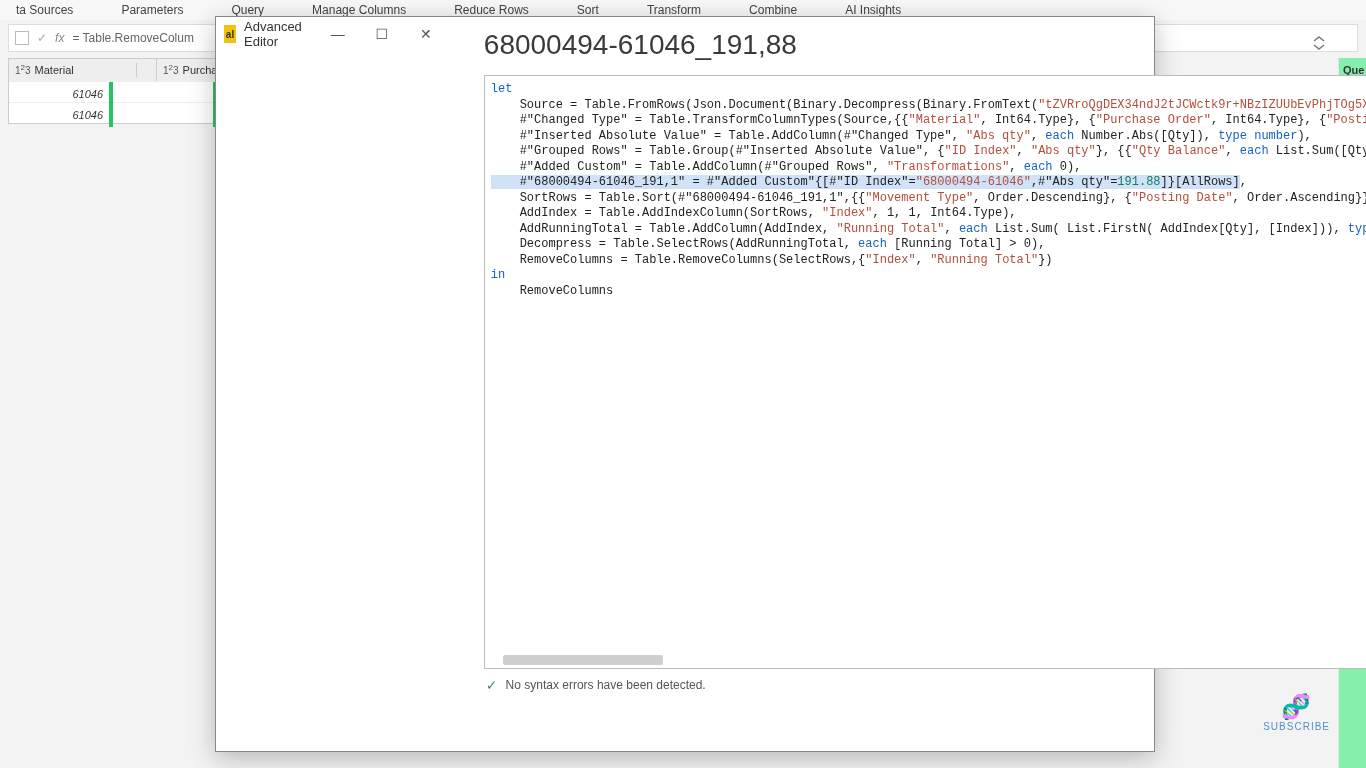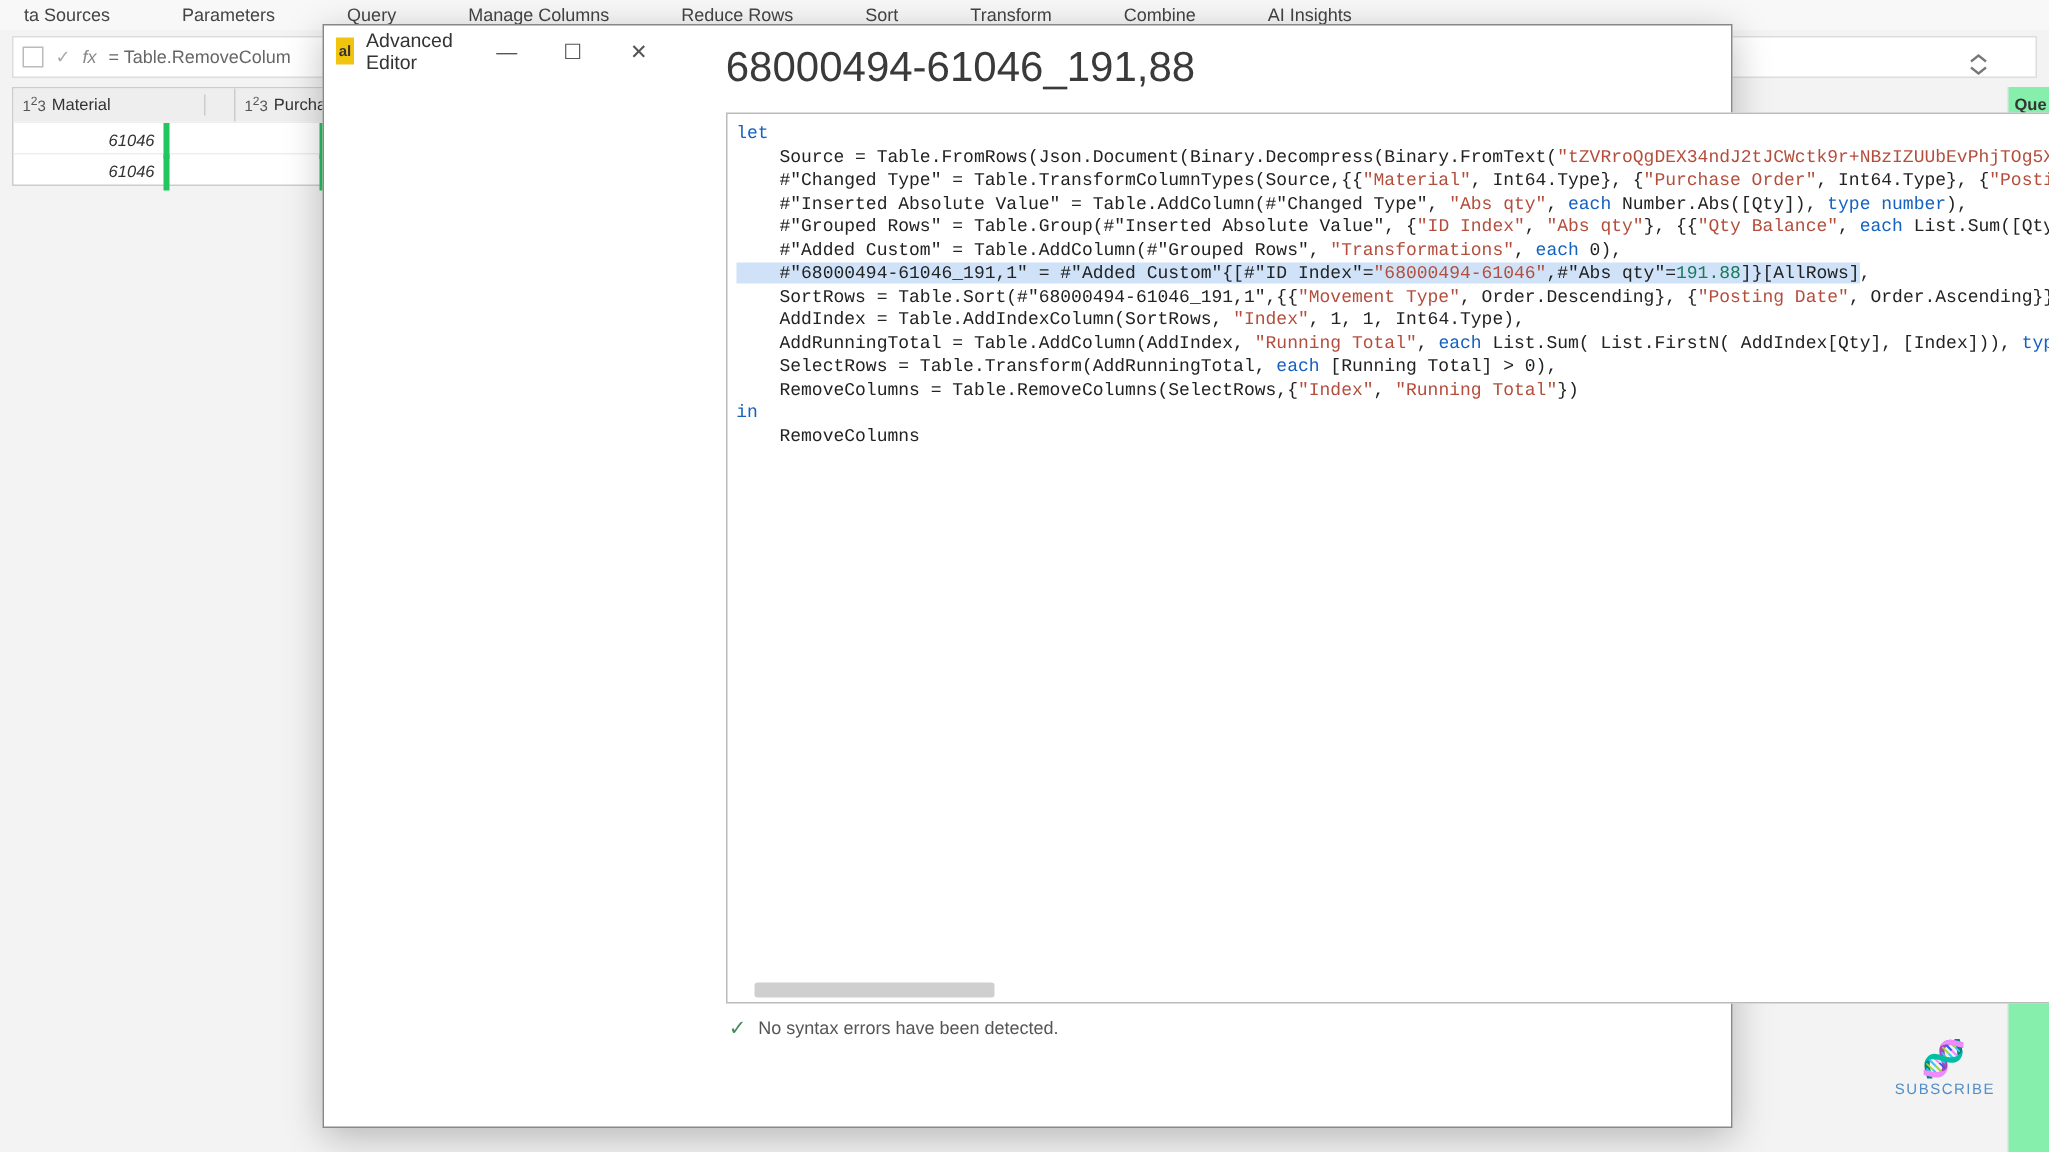--- a/index.html
+++ b/index.html
@@ -249,21 +249,21 @@
     <div class="code-box"><div class="scrollstub-v"></div><div class="scrollstub-h"></div><span class="kw">let</span>
 <span>    Source = Table.FromRows(Json.Document(Binary.Decompress(Binary.FromText(</span><span class="str">"tZVRroQgDEX34ndJ2tJCWctk9r+NBzIZUUbEvPhjTOg5XCji67UE8hQWWIIhokTJ</span>
 <span>    #"Changed Type" = Table.TransformColumnTypes(Source,{{</span><span class="str">"Material"</span><span>, Int64.Type}, {</span><span class="str">"Purchase Order"</span><span>, Int64.Type}, {</span><span class="str">"Posting Date"</span>
 <span>    #"Inserted Absolute Value" = Table.AddColumn(#"Changed Type", </span><span class="str">"Abs qty"</span><span>, </span><span class="kw">each</span><span> Number.Abs([Qty]), </span><span class="typ">type number</span><span>),</span>
 <span>    #"Grouped Rows" = Table.Group(#"Inserted Absolute Value", {</span><span class="str">"ID Index"</span><span>, </span><span class="str">"Abs qty"</span><span>}, {{</span><span class="str">"Qty Balance"</span><span>, </span><span class="kw">each</span><span> List.Sum([Qty]), </span>
 <span>    #"Added Custom" = Table.AddColumn(#"Grouped Rows", </span><span class="str">"Transformations"</span><span>, </span><span class="kw">each</span><span> 0),</span>
 <span class="hl"><span>    #"68000494-61046_191,1" = #"Added Custom"{[#"ID Index"=</span><span class="str">"68000494-61046"</span><span>,#"Abs qty"=</span><span class="num">191.88</span><span>]}[AllRows]</span></span><span>,</span>
 <span>    SortRows = Table.Sort(#"68000494-61046_191,1",{{</span><span class="str">"Movement Type"</span><span>, Order.Descending}, {</span><span class="str">"Posting Date"</span><span>, Order.Ascending}}),</span>
 <span>    AddIndex = Table.AddIndexColumn(SortRows, </span><span class="str">"Index"</span><span>, 1, 1, Int64.Type),</span>
 <span>    AddRunningTotal = Table.AddColumn(AddIndex, </span><span class="str">"Running Total"</span><span>, </span><span class="kw">each</span><span> List.Sum( List.FirstN( AddIndex[Qty], [Index])), </span><span class="typ">type number</span>
-<span>    SelectRows = Table.Transform(AddRunningTotal, </span><span class="kw">each</span><span> [Running Total] &gt; 0),</span>
+<span>    Decompress = Table.SelectRows(AddRunningTotal, </span><span class="kw">each</span><span> [Running Total] &gt; 0),</span>
 <span>    RemoveColumns = Table.RemoveColumns(SelectRows,{</span><span class="str">"Index"</span><span>, </span><span class="str">"Running Total"</span><span>})</span>
 <span class="kw">in</span>
     <span>RemoveColumns</span>
 </div>
 
     <div class="status-line">
       <span class="check">✓</span>
       <span>No syntax errors have been detected.</span>
     </div>
     <div class="btn-row">

